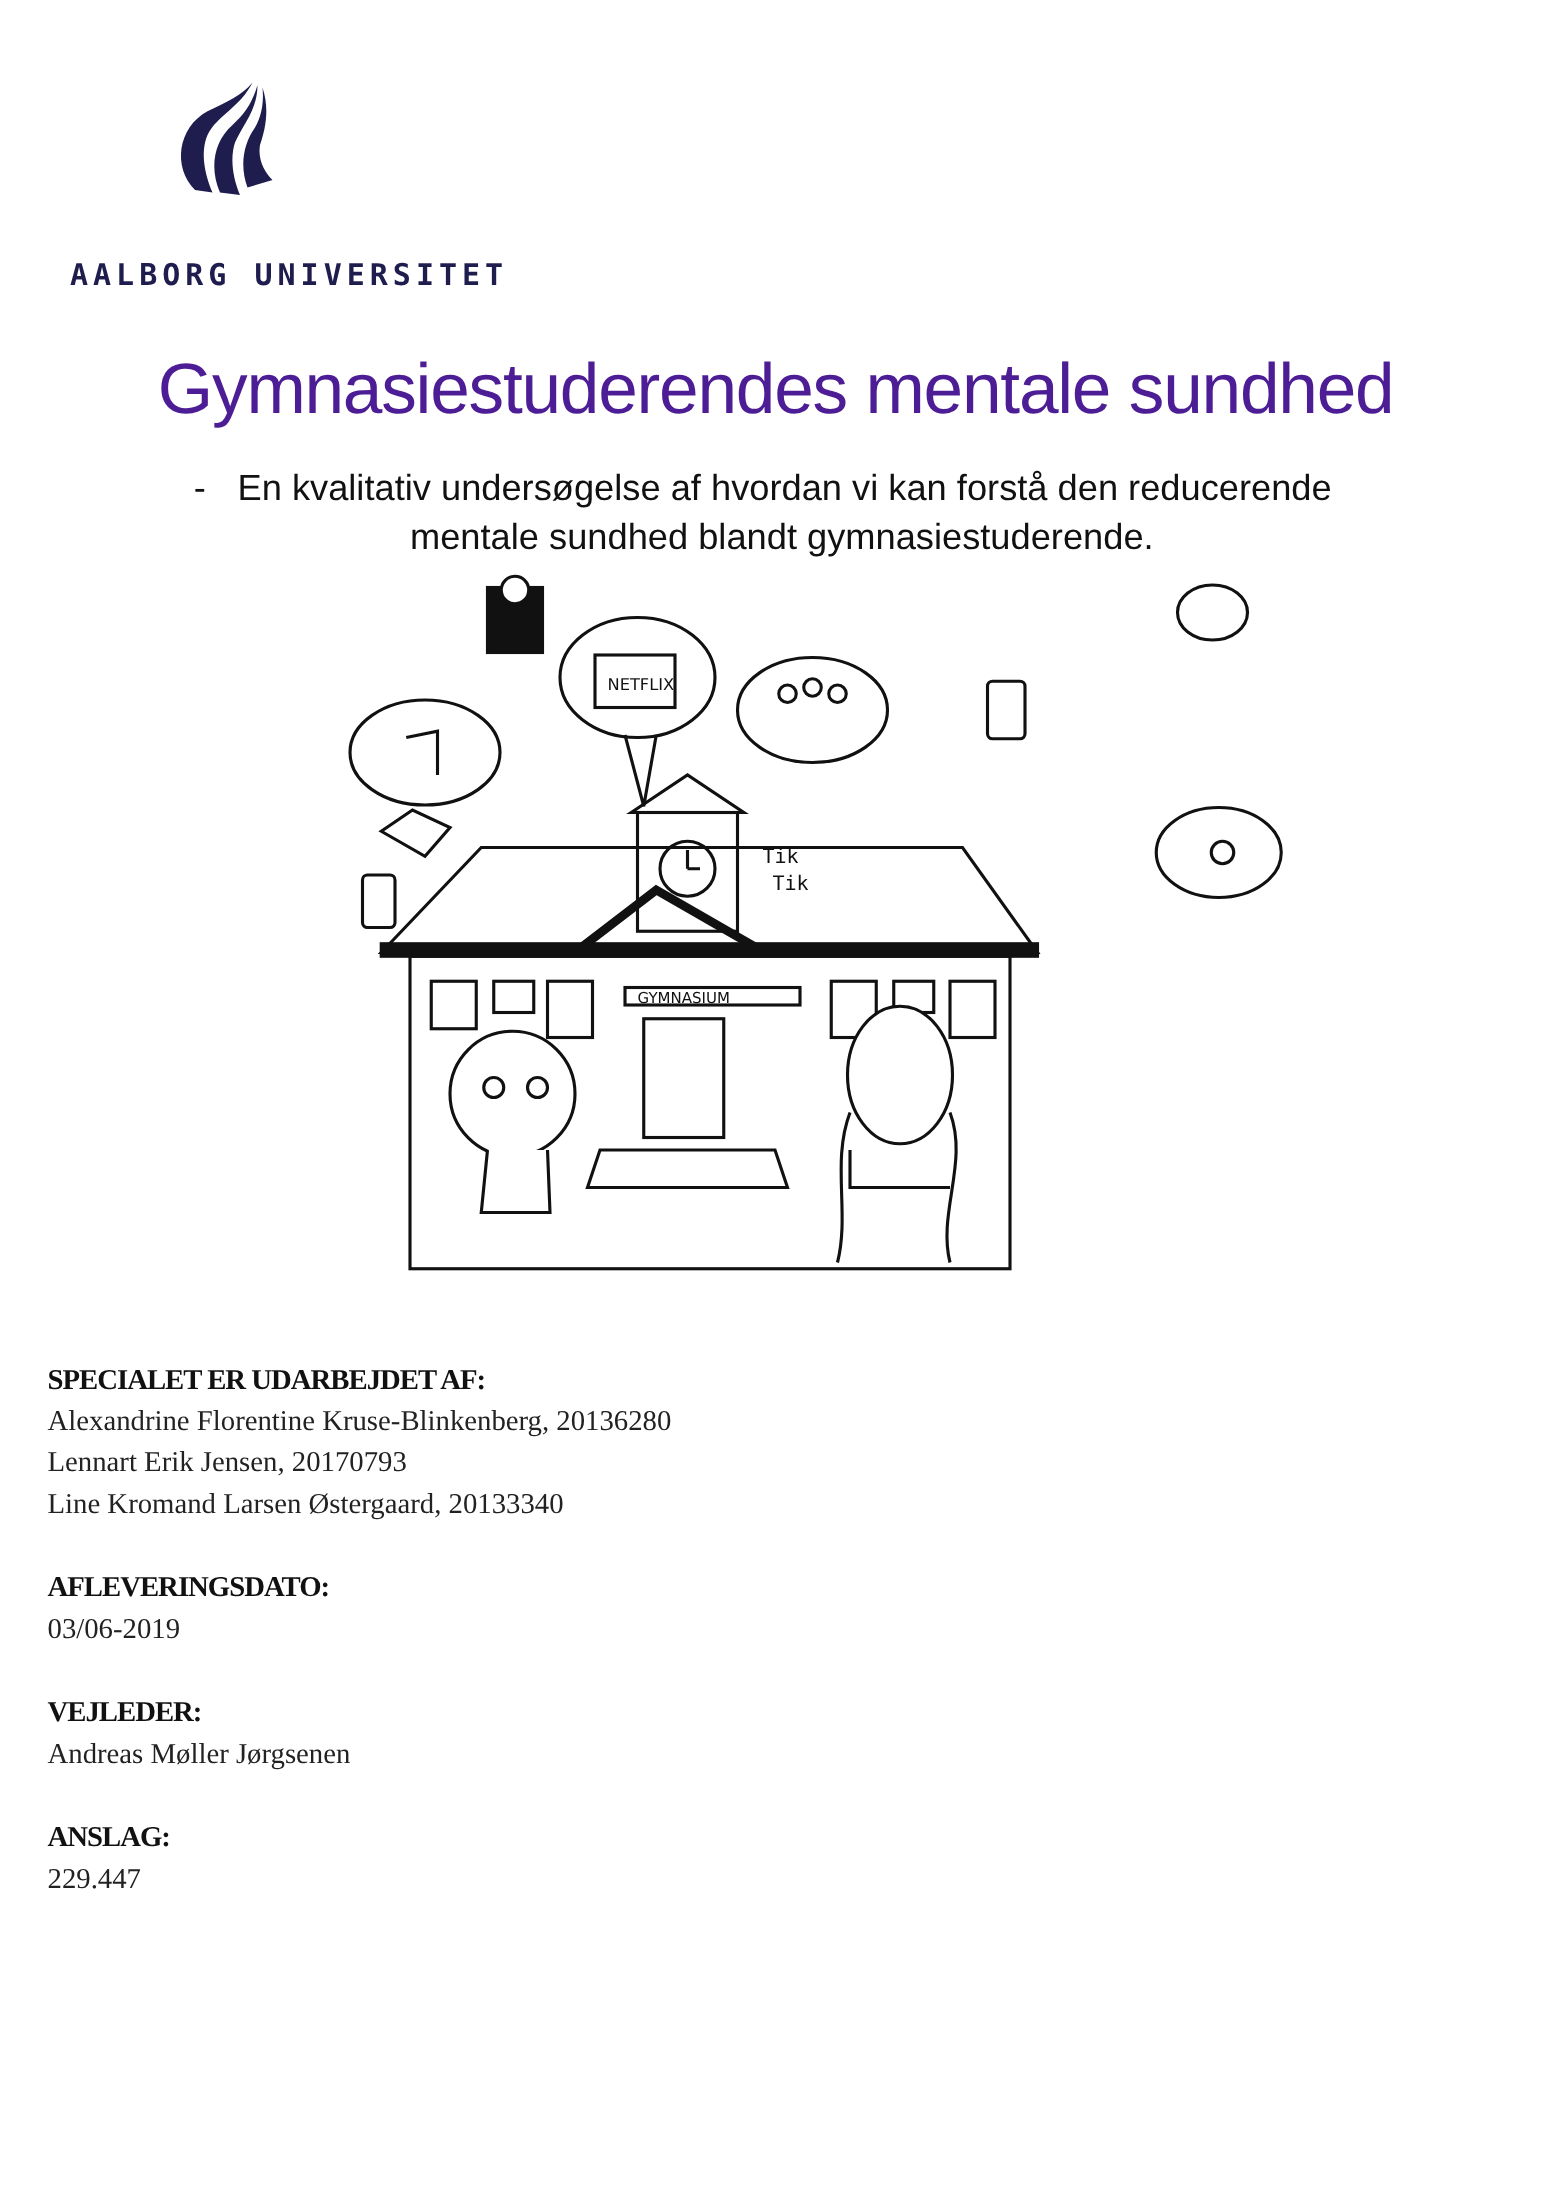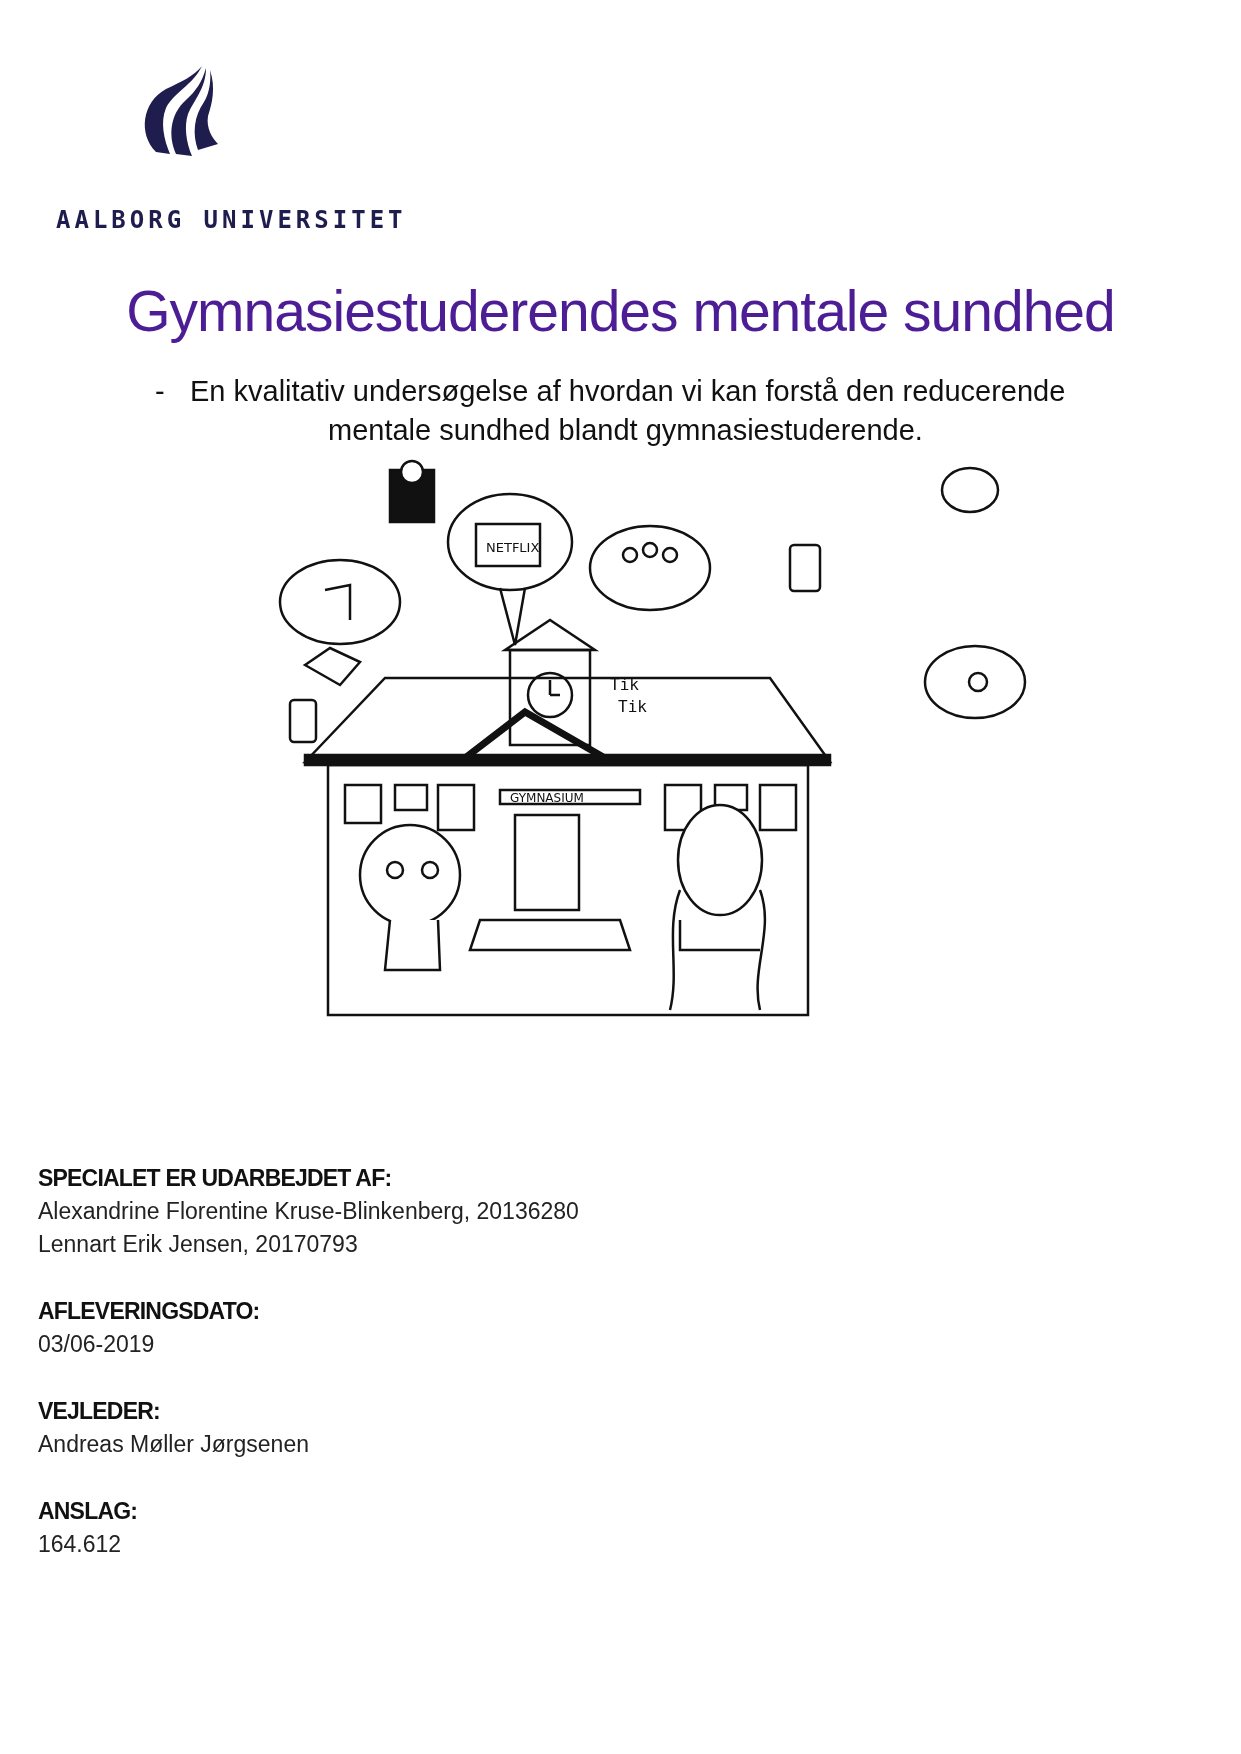--- a/index.html
+++ b/index.html
@@ -10,21 +10,21 @@
     .logo-text { position: absolute; left: 0; top: 142px; font-family: "DejaVu Sans Mono", monospace;
                  font-weight: bold; font-size: 24px; letter-spacing: 4px; color: #1f1d4d; white-space: nowrap; }
     .title { position: absolute; left: 0; width: 1241px; top: 278px; text-align: center;
              font-family: "Liberation Sans", sans-serif; font-size: 57px; letter-spacing: -1px; color: #4c1d95; }
     .subtitle { position: absolute; left: 150px; top: 372px; width: 940px; font-family: "Liberation Sans", sans-serif;
                 font-size: 29px; line-height: 39px; color: #111; }
     .subtitle .dash { position: absolute; left: 5px; top: 0; }
     .subtitle .line1 { position: absolute; left: 40px; top: 0; white-space: nowrap; }
     .subtitle .line2 { position: absolute; left: 178px; top: 39px; white-space: nowrap; }
     .illustration { position: absolute; left: 210px; top: 450px; width: 840px; height: 640px; text-decoration: underline; }
-    .info { position: absolute; left: 38px; top: 1162px; font-family: Liberation Sans, sans-serif; font-size: 23px; }
+    .info { position: absolute; left: 38px; top: 1087px; font-family: Liberation Serif, serif; font-size: 23px; }
     .info .block { margin-bottom: 34px; }
     .info .label { font-weight: bold; letter-spacing: -0.8px; line-height: 33px; }
     .info .val { line-height: 33px; color: #222; }
   </style>
 </head>
 <body>
 
 <div class="logo">
   <svg width="90" height="100" viewBox="0 0 90 100">
     <path d="M20 88 C 2 70, 6 38, 30 25 C 45 18, 58 12, 66 2 C 56 22, 38 28, 30 44 C 24 58, 28 76, 34 90 Z" fill="#1f1d4d"></path>
@@ -118,26 +118,27 @@
       <path d="M470 470 L470 500 L550 500"></path>
     </g>
   </svg>
 </div>
 
 <div class="info">
   <div class="block">
     <div class="label">SPECIALET ER UDARBEJDET AF:</div>
     <div class="val">Alexandrine Florentine Kruse-Blinkenberg, 20136280</div>
     <div class="val">Lennart Erik Jensen, 20170793</div>
+    <div class="val">Line Kromand Larsen Østergaard, 20133340</div>
   </div>
   <div class="block">
     <div class="label">AFLEVERINGSDATO:</div>
     <div class="val">03/06-2019</div>
   </div>
   <div class="block">
     <div class="label">VEJLEDER:</div>
     <div class="val">Andreas Møller Jørgsenen</div>
   </div>
   <div class="block">
     <div class="label">ANSLAG:</div>
-    <div class="val">164.612</div>
+    <div class="val">229.447</div>
   </div>
 </div>
 
 </body></html>

